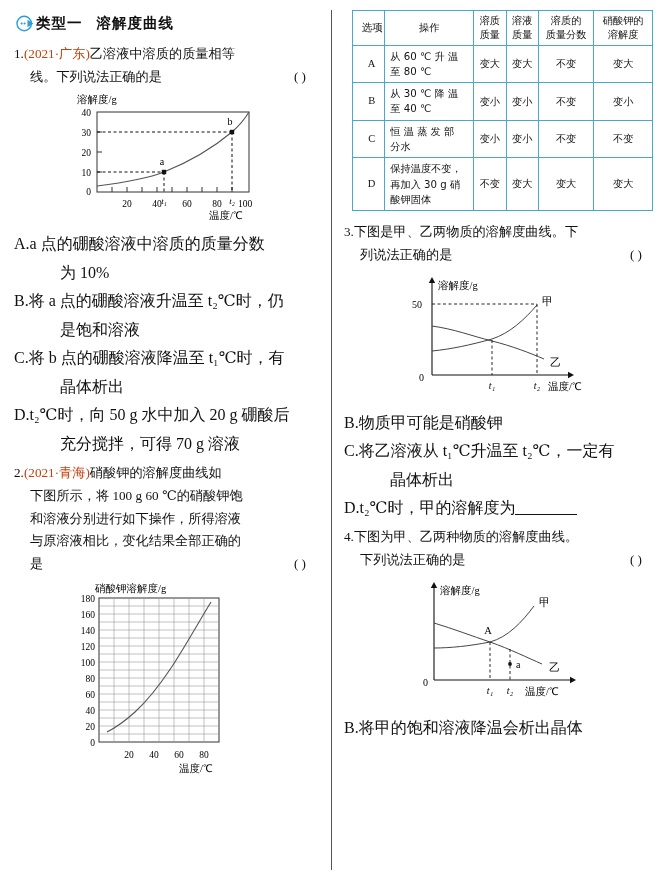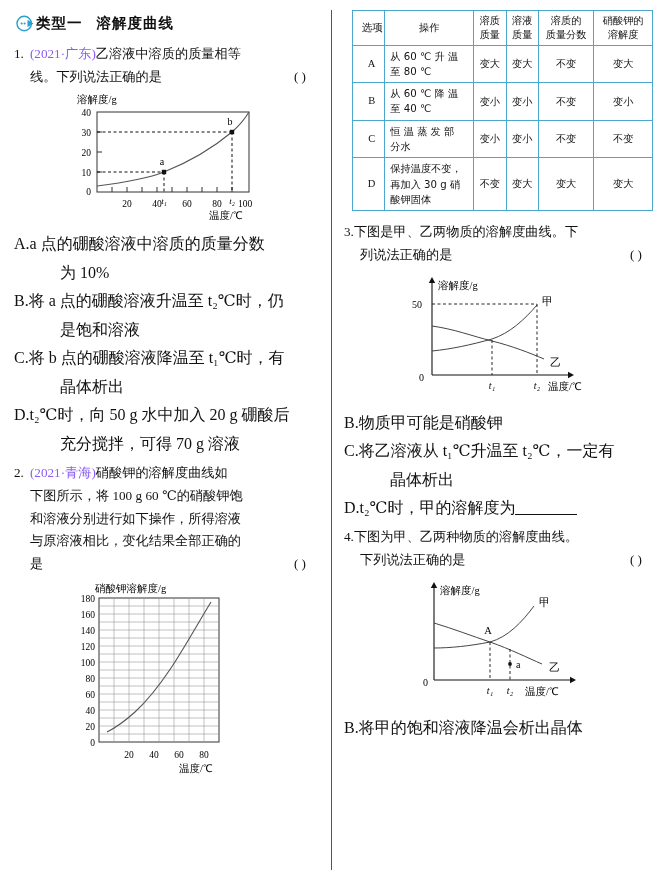--- a/index.html
+++ b/index.html
@@ -27,21 +27,21 @@
     font-family: "DejaVu Sans", sans-serif;
     font-weight: bold; font-size: 14.5px; letter-spacing: 1px;
     color: #111;
   }
   .type-title .t2 { margin-left: 14px; }
 
   
   .q { margin-bottom: 4px; font-size: 13.2px; line-height: 1.72; }
   .q-line { display: block; }
   .q-num { font-family:"Liberation Serif", serif; }
-  .src { color: #8b5cf6; margin-left: 6px; }
+  .src { color: #c2410c; }
   .indent { padding-left: 16px; display:block; }
   .right-paren { float: right; margin-right: 12px; letter-spacing: 0; }
   .opt { display:block; padding-left: 16px; text-indent: -16px; font-size: 16px; line-height: 1.78; }
   .opt .cont { display:block; padding-left: 30px; text-indent: 0; }
   .blank-line { display:inline-block; width:62px; border-bottom:1px solid #111; vertical-align: -2px; }
 
   
   .fig { margin: 4px 0 6px 0; display:flex; justify-content:center; }
   .fig-inner { position: relative; }
 
@@ -274,21 +274,21 @@
             <span>至 80 ℃</span>
           </td>
           <td>变大</td>
           <td>变大</td>
           <td>不变</td>
           <td>变大</td>
         </tr>
         <tr>
           <td class="lbl">B</td>
           <td class="op-cell">
-            <span>从 60 ℃ 降 温</span><br>
+            <span>从 30 ℃ 降 温</span><br>
             <span>至 40 ℃</span>
           </td>
           <td>变小</td>
           <td>变小</td>
           <td>不变</td>
           <td>变小</td>
         </tr>
         <tr>
           <td class="lbl">C</td>
           <td class="op-cell">

